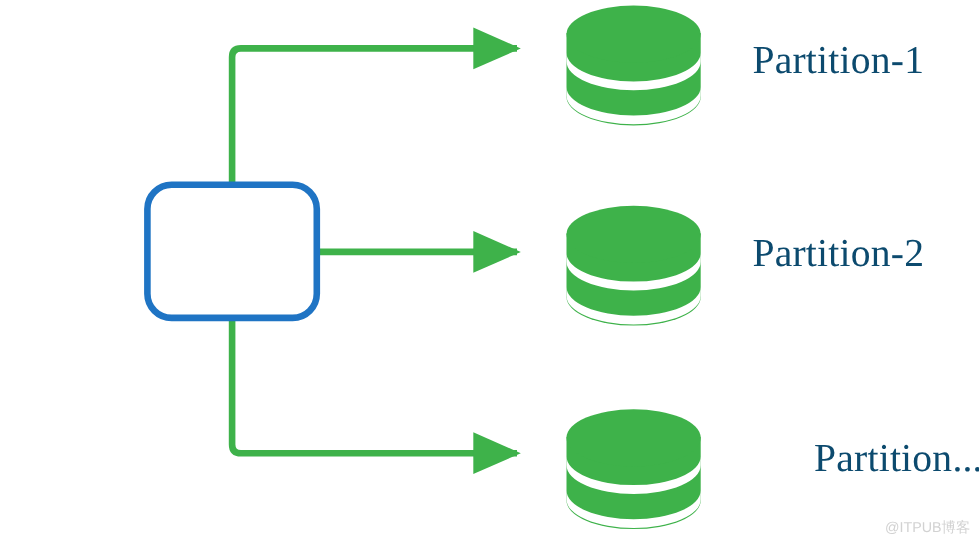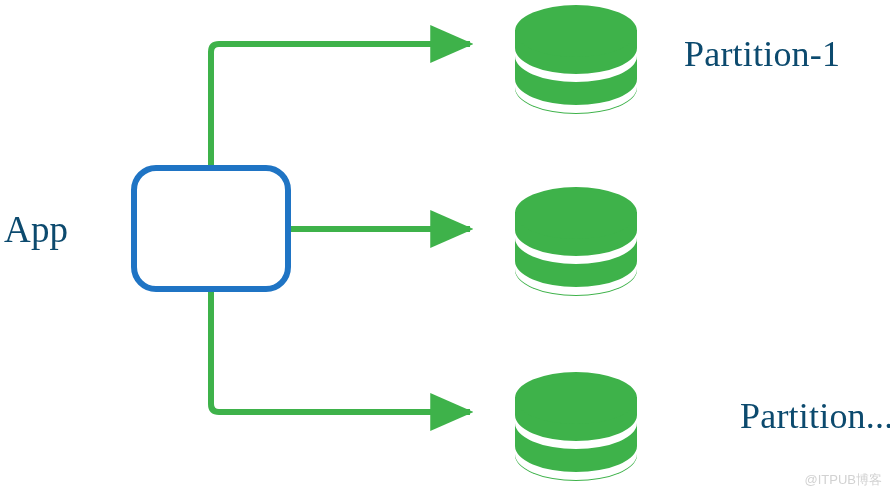--- a/index.html
+++ b/index.html
@@ -91,22 +91,22 @@
     </g>
 
     <g>
       <path d="M 515 397 L 515 455 A 61 26 0 0 0 637 455 L 637 397 Z" fill="#3eb24a"></path>
       <ellipse cx="576" cy="398" rx="61" ry="26" fill="#3eb24a"></ellipse>
       <path d="M 515 415 A 61 26 0 0 0 637 415 L 637 423 A 61 26 0 0 1 515 423 Z" fill="#ffffff"></path>
       <path d="M 515 446 A 61 26 0 0 0 637 446 L 637 454 A 61 26 0 0 1 515 454 Z" fill="#ffffff"></path>
     </g>
   </svg>
 
-  <div class="node-label" id="app-label">App</div>
 
   <div class="node-label" id="partition-label-0">Partition-1</div>
 
+  <div class="node-label" id="partition-label-1">Partition-2</div>
 
   <div class="node-label" id="partition-label-2">Partition...</div>
 
   <div id="watermark">@ITPUB博客</div>
 
 </div>
 
 </body></html>

